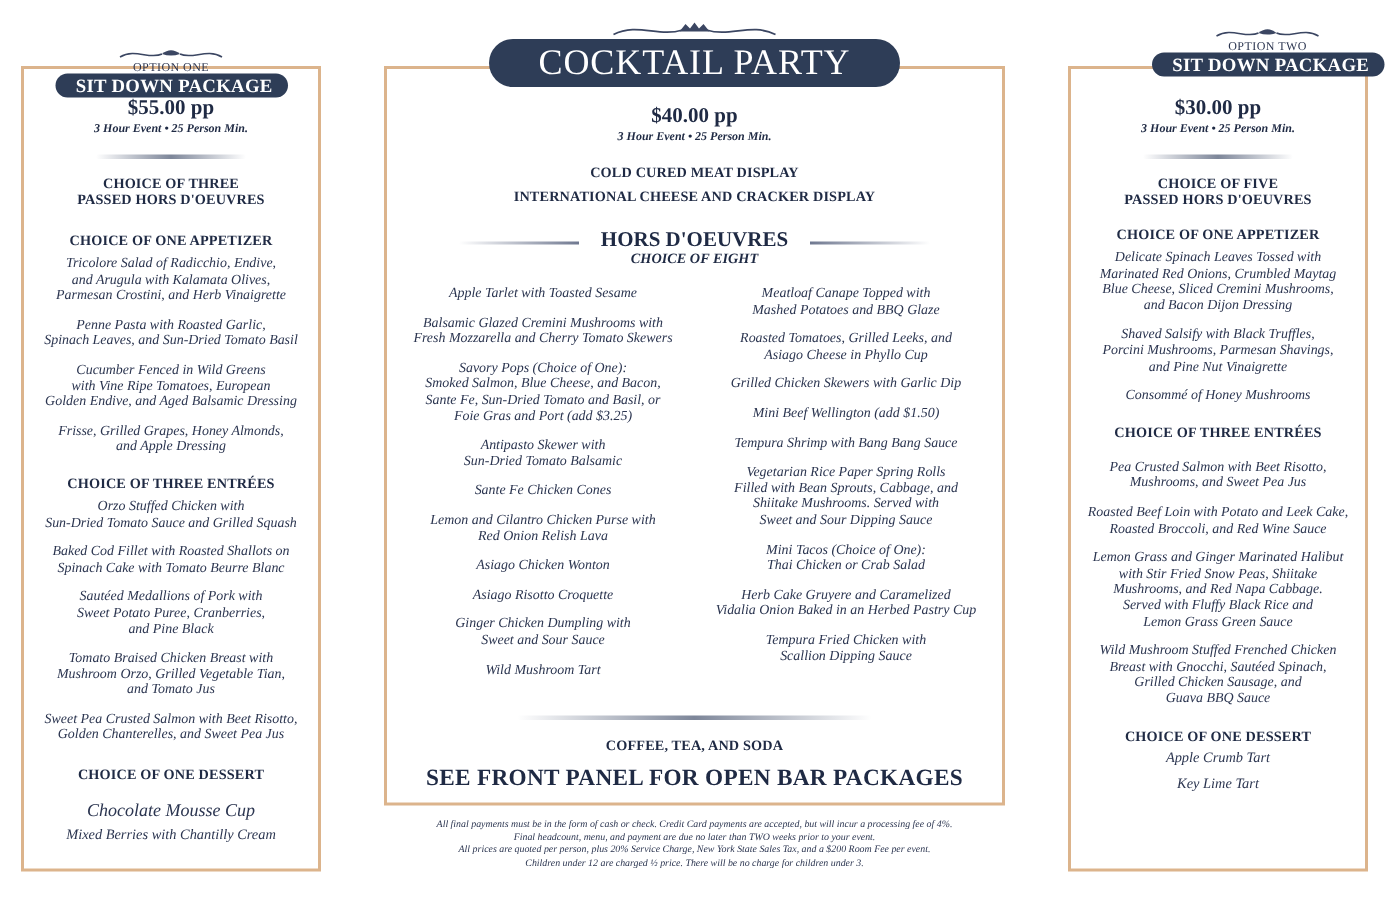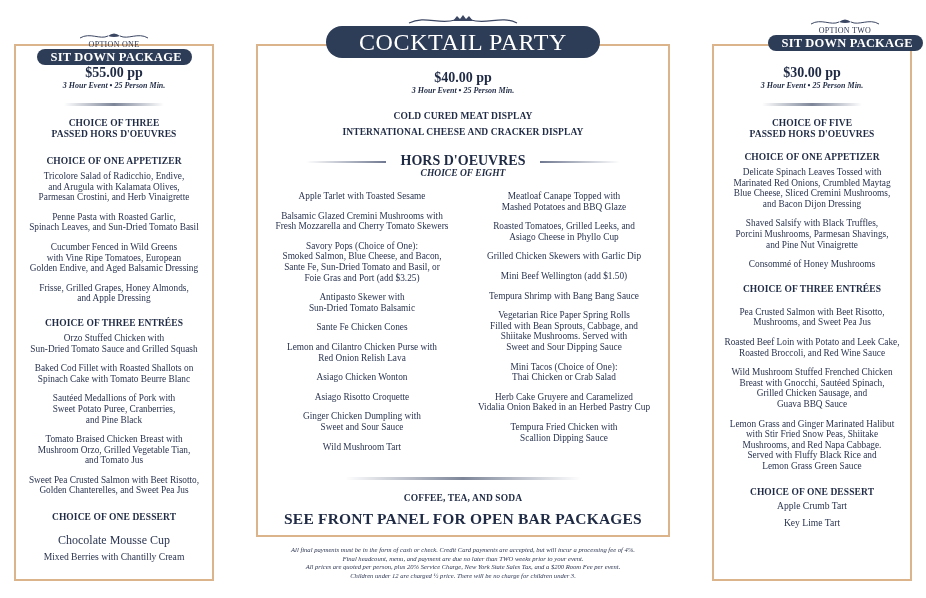--- a/index.html
+++ b/index.html
@@ -10,21 +10,21 @@
   .flourish { display: block; margin: 0 auto; }
   .option-label { font-size: 8px; letter-spacing: 0.3px; color: #2b3550; line-height: 9px; }
   .pill { background: #2e3d57; color: #fff; border-radius: 999px; text-align: center; white-space: nowrap; margin: 0 auto; }
   .pill.small { font-size: 12.5px; height: 16px; line-height: 17px; padding: 0 14px; width: 155px; letter-spacing: 0.2px; font-weight: bold; }
   .pill.big { font-size: 24px; height: 32px; line-height: 33px; width: 274px; letter-spacing: 0.6px; }
   .content { position: absolute; left: 0; right: 0; text-align: center; }
   .price { font-weight: bold; font-size: 14px; line-height: 16px; color: #1f2a44; }
   .terms { font-style: italic; font-weight: bold; font-size: 8px; line-height: 10px; color: #1f2a44; }
   .sep { height: 3px; margin: 0 auto; background: linear-gradient(to right, rgba(120,130,150,0), #7d8699 50%, rgba(120,130,150,0)); border-radius: 2px; }
   .hdr { font-weight: bold; font-size: 9.5px; line-height: 11px; color: #1f2a44; letter-spacing: 0.1px; }
-  .item { font-size: 9.3px; line-height: 10.6px; color: #2b3550; }
+  .item { font-style: italic; font-size: 9.3px; line-height: 10.6px; color: #2b3550; }
   .col { position: absolute; text-align: center; }
   .hors-title { font-weight: bold; font-size: 14px; line-height: 15px; color: #1f2a44; }
   .hors-sub { font-style: italic; font-weight: bold; font-size: 9.5px; line-height: 10px; }
   .rule { position: absolute; height: 2px; background: linear-gradient(to right, rgba(120,130,150,0), #6f7890); }
   .rule.r { background: linear-gradient(to left, rgba(120,130,150,0), #6f7890); }
   .footer { position: absolute; left: 256px; width: 414px; top: 546px; text-align: center; font-style: italic; font-size: 6.6px; line-height: 8.6px; color: #2b3550; }
 </style>
 </head>
 <body>
 
@@ -247,31 +247,31 @@
   <div style="margin-top:4px;">
       <div class="item" style="margin-top: 12px;">
         <div>Pea Crusted Salmon with Beet Risotto,</div>
         <div>Mushrooms, and Sweet Pea Jus</div>
       </div>
       <div class="item" style="margin-top: 9px;">
         <div>Roasted Beef Loin with Potato and Leek Cake,</div>
         <div>Roasted Broccoli, and Red Wine Sauce</div>
       </div>
       <div class="item" style="margin-top: 9px;">
-        <div>Wild Mushroom Stuffed Frenched Chicken</div>
-        <div>Breast with Gnocchi, Sautéed Spinach,</div>
-        <div>Grilled Chicken Sausage, and</div>
-        <div>Guava BBQ Sauce</div>
-      </div>
-      <div class="item" style="margin-top: 9px;">
         <div>Lemon Grass and Ginger Marinated Halibut</div>
         <div>with Stir Fried Snow Peas, Shiitake</div>
         <div>Mushrooms, and Red Napa Cabbage.</div>
         <div>Served with Fluffy Black Rice and</div>
         <div>Lemon Grass Green Sauce</div>
       </div>
+      <div class="item" style="margin-top: 9px;">
+        <div>Wild Mushroom Stuffed Frenched Chicken</div>
+        <div>Breast with Gnocchi, Sautéed Spinach,</div>
+        <div>Grilled Chicken Sausage, and</div>
+        <div>Guava BBQ Sauce</div>
+      </div>
     </div>
   <div class="hdr" style="margin-top:16px;">CHOICE OF ONE DESSERT</div>
   <div style="margin-top:3px;">
       <div class="item" style="margin-top: 0px; font-size: 9.6px;">Apple Crumb Tart</div>
       <div class="item" style="margin-top: 6px; font-size: 9.6px;">Key Lime Tart</div>
     </div>
 </div>
 
 </body></html>

